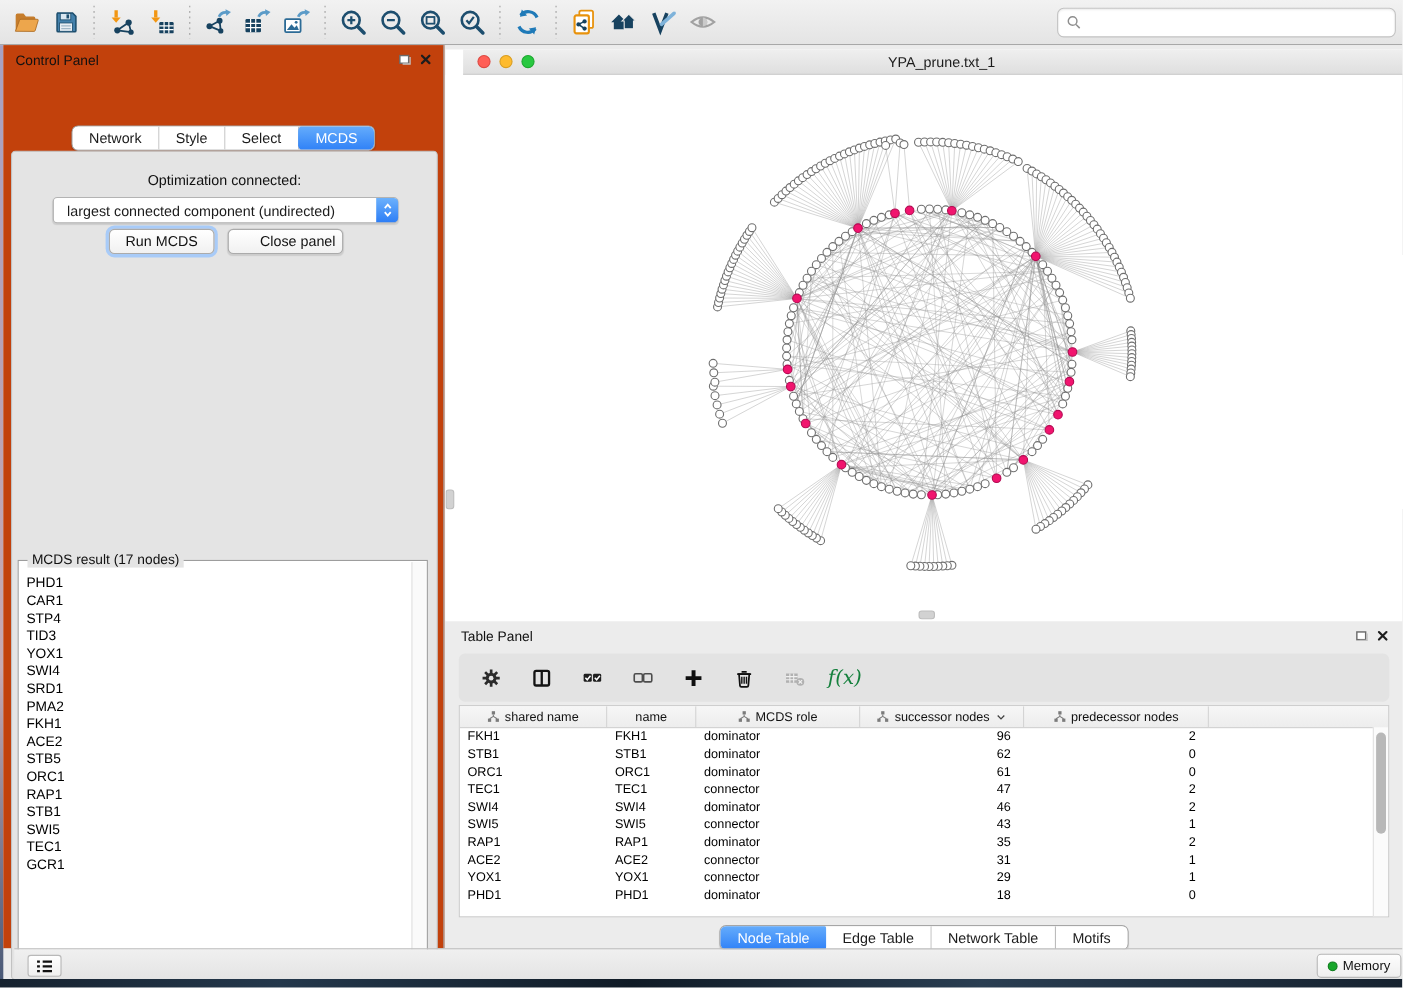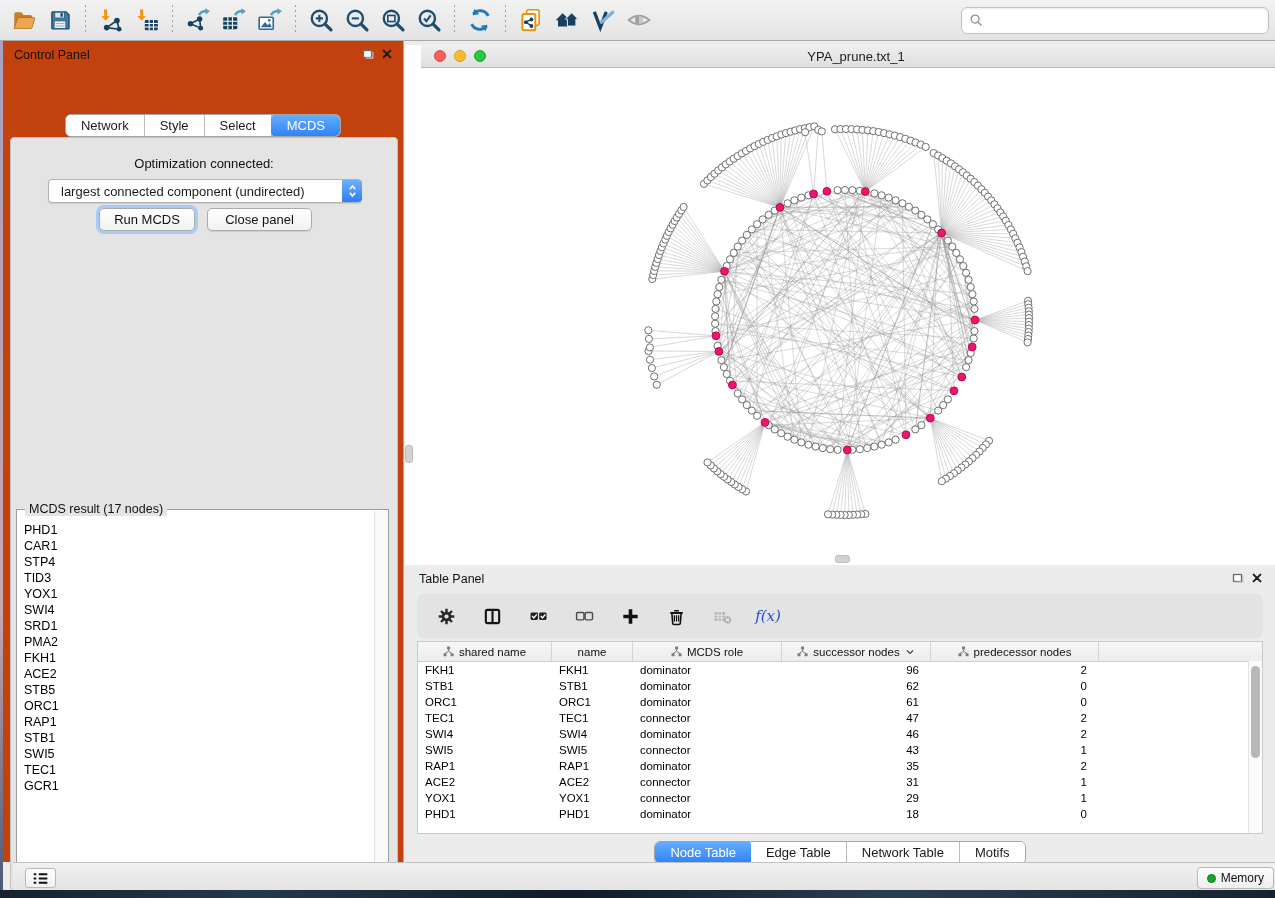--- a/index.html
+++ b/index.html
@@ -27,21 +27,21 @@
   .seg-item:last-child{border-right:none;}
   .seg-item.active{background:linear-gradient(#67aefc,#2e80f7);color:#fff;border-right:none;border-radius:5px;margin:-1px;padding:4px 16px;}
   .cp-body{position:absolute;left:7px;top:96px;width:386px;height:752px;background:#e4e4e4;border:1px solid #c2c2c2;border-radius:4px;}
   .crit-label{position:absolute;left:0;top:18px;width:100%;text-align:center;font-size:13px;color:#111;}
   .crit-select{position:absolute;left:37px;top:41px;width:312px;height:22px;background:#fff;border:1px solid #b3b3b3;border-radius:4px;display:flex;align-items:center;box-shadow:0 1px 1px rgba(0,0,0,.1);}
   .crit-select .val{flex:1;font-size:13px;padding-left:12px;white-space:nowrap;overflow:hidden;}
   .crit-stepper{width:20px;height:22px;margin-right:-1px;border-radius:0 4px 4px 0;background:linear-gradient(#6cb1fc,#2d7ef6);display:flex;align-items:center;justify-content:center;}
   .crit-stepper svg{width:11px;height:18px;}
   .btn{font-size:13px;color:#111;background:linear-gradient(#ffffff,#f1f1f1);border:1px solid #ababab;border-radius:5px;height:23px;box-sizing:border-box;box-shadow:0 1px 1px rgba(0,0,0,.1);}
   .btn-run{position:absolute;left:88px;top:70px;width:96px;box-shadow:0 0 0 3px #a8cbf8;}
-  .btn-closepanel{position:absolute;left:196px;top:70px;width:105px;}
+  .btn-closepanel{position:absolute;left:196px;top:70px;width:105px;text-align:right;}
   .result-group{position:absolute;left:5px;top:371px;width:371px;height:370px;background:#fff;border:1px solid #9d9d9d;}
   .result-legend{position:absolute;left:8px;top:-8px;background:#e4e4e4;padding:0 4px;font-size:12.5px;color:#111;}
   .result-list{position:absolute;left:0;top:6px;bottom:2px;right:13px;overflow:hidden;margin:0;padding:6px 0 0 7px;list-style:none;}
   .result-list li{font-size:12.5px;line-height:16px;color:#000;}
   .result-scroll{position:absolute;right:1px;top:1px;width:12px;height:368px;background:#fafafa;border-left:1px solid #e0e0e0;}
   
   .right-pane{position:absolute;left:405px;top:41px;width:870px;height:821px;background:#ececec;}
   .net-window{position:absolute;left:0;top:4px;width:870px;height:520px;background:#fff;}
   .net-titlebar{position:absolute;left:16px;top:0;width:100%;height:23px;background:linear-gradient(#efefef,#dfdfdf);border-bottom:1px solid #b8b8b8;box-sizing:border-box;}
   .lights{position:absolute;left:13px;top:5px;display:flex;gap:8px;}
@@ -51,21 +51,21 @@
   .light.green{background:#28c840;border:1px solid #1da82f;}
   .net-title{position:absolute;left:0;top:4px;width:100%;text-align:center;font-size:13px;color:#1c1c1c;}
   .net-canvas{position:absolute;left:0;top:23px;width:870px;height:496px;background:#fff;overflow:hidden;}
   .net-vthumb{position:absolute;left:0;top:377px;width:6px;height:16px;background:#d2d2d2;border:1px solid #bdbdbd;border-radius:3px;}
   .net-hthumb{position:absolute;left:430px;top:487px;width:13px;height:6px;background:#d2d2d2;border:1px solid #bdbdbd;border-radius:3px;}
   
   .table-panel{position:absolute;left:0;top:524px;width:870px;height:297px;background:#ececec;}
   .tp-toolbar{position:absolute;left:12px;top:29px;width:846px;height:44px;background:#e3e3e3;border-radius:6px;display:flex;align-items:center;gap:16px;padding-left:14px;box-sizing:border-box;}
   .tp-toolbar .tb-btn{width:26px;height:26px;}
   .tp-toolbar .tb-btn svg{width:19px;height:19px;}
-  .fx{font-family:"DejaVu Serif",serif;font-style:italic;font-size:15px;color:#1d4ed8;}
+  .fx{font-family:"DejaVu Serif",serif;font-style:italic;font-size:18px;color:#15803d;}
   .tbl{position:absolute;left:12px;top:76px;width:846px;height:193px;background:#fff;border:1px solid #c9c9c9;box-sizing:border-box;overflow:hidden;}
   .tbl-header{display:flex;height:19px;border-bottom:1px solid #cfcfcf;background:linear-gradient(#f6f6f6,#ededed);}
   .th{display:flex;align-items:center;justify-content:center;gap:5px;font-size:11.5px;color:#111;border-right:1px solid #d4d4d4;box-sizing:border-box;}
   .th svg{flex:none;}
   .tbl-row{display:flex;height:16px;align-items:center;}
   .td{font-size:11.5px;color:#000;box-sizing:border-box;white-space:nowrap;overflow:hidden;}
   .td.num{text-align:right;padding-right:12px;}
   .td.txt{padding-left:7px;}
   .tbl-scroll{position:absolute;right:0;top:19px;width:13px;height:173px;background:#fbfbfb;border-left:1px solid #e2e2e2;}
   .tbl-thumb{position:absolute;left:1.5px;top:5px;width:9px;height:92px;background:#b8b8b8;border-radius:5px;}

